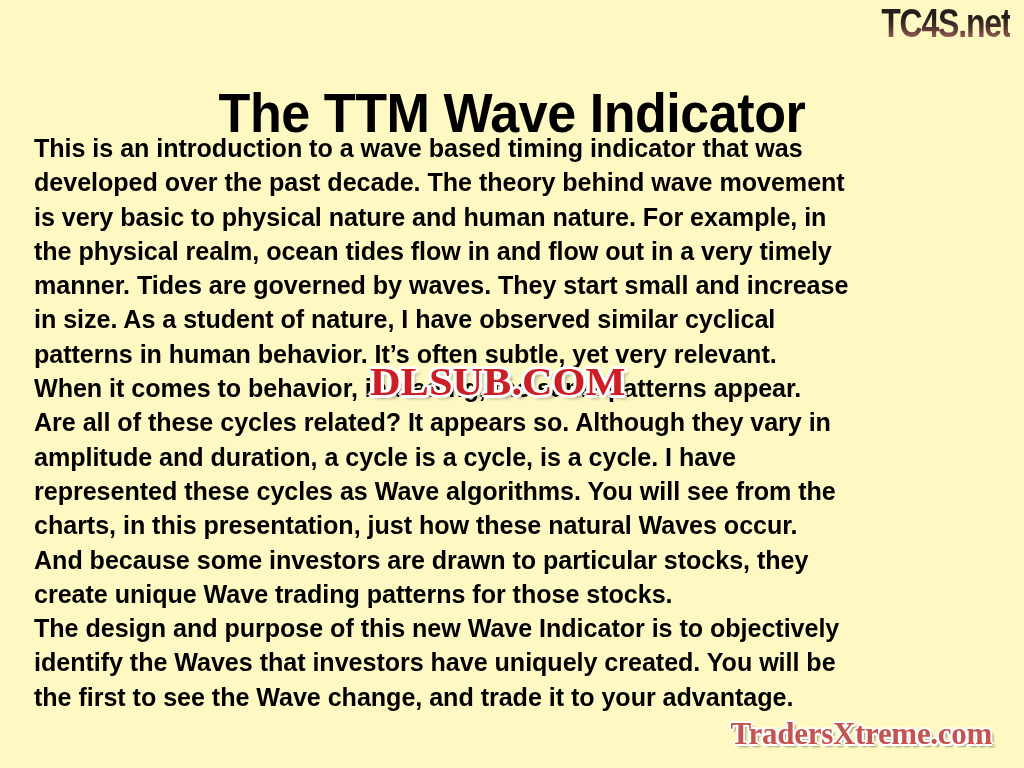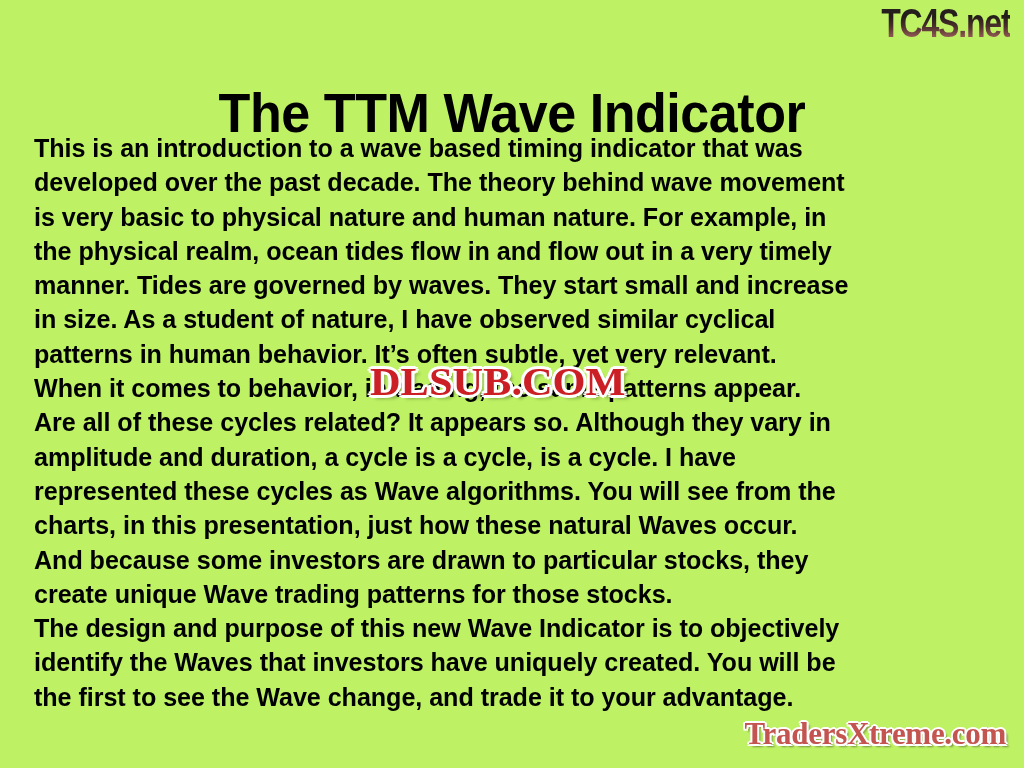--- a/index.html
+++ b/index.html
@@ -10,21 +10,21 @@
   }
   body {
     font-family: "Liberation Sans", sans-serif;
     -webkit-font-smoothing: antialiased;
   }
 
   .slide {
     position: relative;
     width: 1024px;
     height: 768px;
-    background: #bef264;
+    background: #fef9c3;
     overflow: hidden;
   }
 
   
   .brand-top {
     position: absolute;
     top: 2px;
     right: 14px;
     font-family: "Liberation Sans", sans-serif;
     font-weight: bold;
@@ -109,21 +109,21 @@
       -2px -2px 0 #ffffff,  2px -2px 0 #ffffff,
       -2px  2px 0 #ffffff,  2px  2px 0 #ffffff,
       -3px  0   0 #ffffff,  3px  0   0 #ffffff,
        0   -3px 0 #ffffff,  0    3px 0 #ffffff,
        4px  4px 3px rgba(0,0,0,0.30);
   }
 
   
   .brand-bottom {
     position: absolute;
-    right: 18px;
+    right: 32px;
     bottom: 18px;
     font-family: "Liberation Serif", serif;
     font-weight: bold;
     font-size: 31px;
     line-height: 33px;
     letter-spacing: -0.3px;
     transform: scaleX(1.0);
     transform-origin: right bottom;
     color: #c3544f;
     white-space: nowrap;

